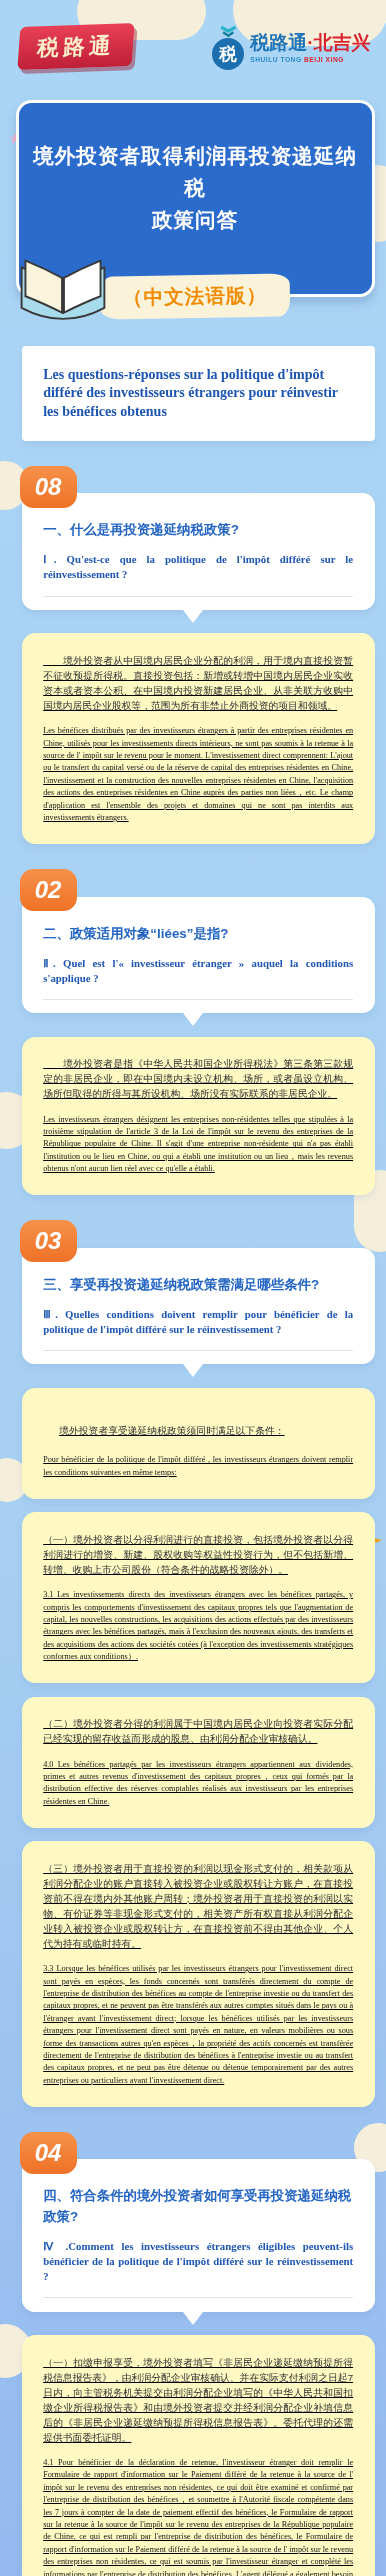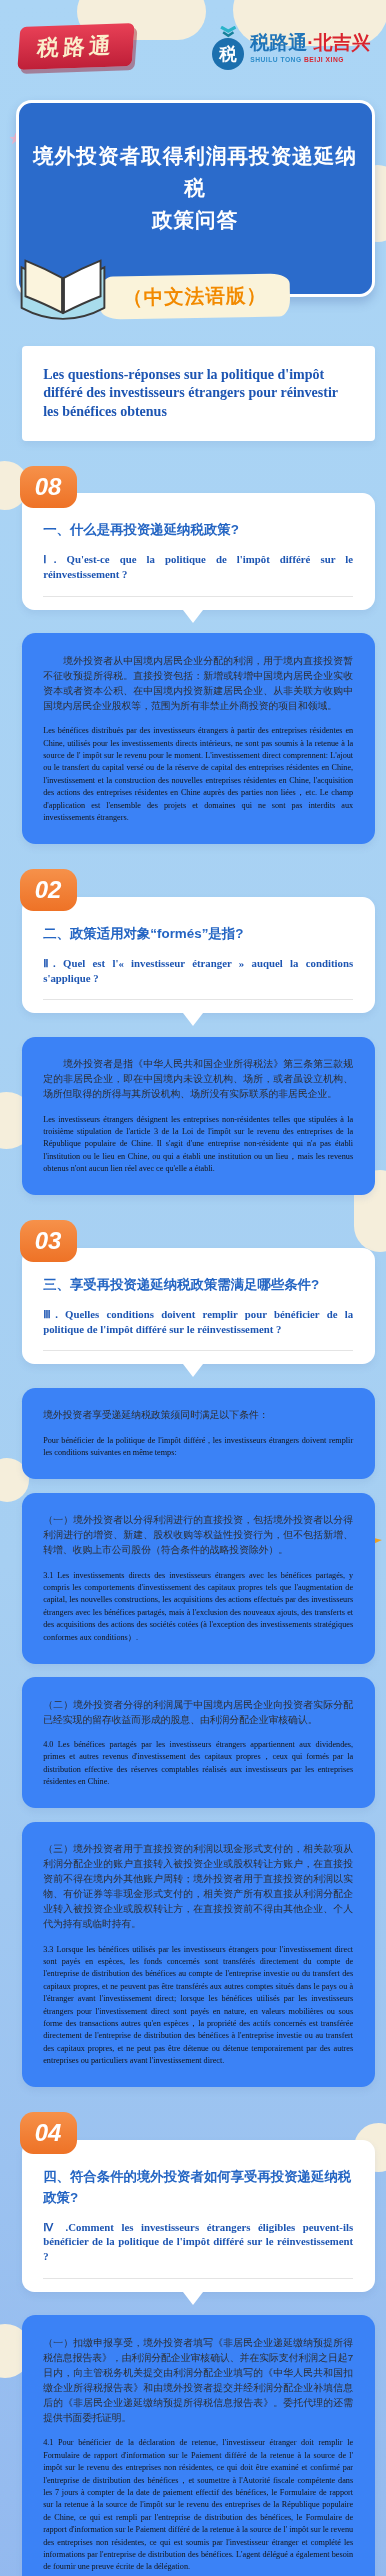--- a/index.html
+++ b/index.html
@@ -60,22 +60,22 @@
     margin:0 11.3px 0 21.6px;background:#fff;border-radius:12.4px;position:relative;z-index:2;
     padding:27px 21.6px 13.4px;box-shadow:0 3.1px 6.2px rgba(90,120,180,.12);
   }
   .q-zh{color:#2465c3;font-size:13.4px;font-weight:bold;line-height:1.55;}
   .q-fr{margin-top:11.3px;color:#1d55b2;font-family:"Liberation Serif",serif;font-weight:bold;
     font-size:10.8px;line-height:1.38;text-align:justify;}
   .q-div{margin-top:13.4px;border-top:1px solid #e4e4e4;}
   .tail{width:0;height:0;margin:0 auto;border-left:10.3px solid transparent;
     border-right:10.3px solid transparent;border-top:13.4px solid #fff;position:relative;z-index:3;}
   .acard{
-    margin:10.3px 11.3px 0 21.6px;background:#3b82f6;border-radius:13.4px;
-    padding:19.6px 21.6px;box-shadow:0 3.1px 6.2px rgba(90,120,180,.12);
+    margin:10.3px 11.3px 0 21.6px;background:#fef9c3;border-radius:13.4px;
+    padding:19.6px 21.6px;box-shadow:0 3.1px 6.2px rgba(90,120,180,.12);text-decoration:underline;
   }
   .acard + .acard{margin-top:13.4px;}
   .a-zh{font-size:9.8px;color:#2d2d2d;line-height:15px;text-align:justify;}
   .a-fr{margin-top:12.4px;font-family:"Liberation Serif",serif;font-size:8.2px;color:#141414;
     line-height:12.4px;text-align:justify;}
   .star{position:absolute;z-index:0;}
 </style>
 </head>
 <body>
 
@@ -161,21 +161,21 @@
     <p class="a-fr" style="margin-bottom:0;">Les bénéfices distribués par des investisseurs étrangers à partir des entreprises résidentes en Chine, utilisés pour les investissements directs intérieurs, ne sont pas soumis à la retenue à la source de l' impôt sur le revenu pour le moment. L'investissement direct comprennent: L'ajout ou le transfert du capital versé ou de la réserve de capital des entreprises résidentes en Chine, l'investissement et la construction des nouvelles entreprises résidentes en Chine, l'acquisition des actions des entreprises résidentes en Chine auprès des parties non liées，etc. Le champ d'application est l'ensemble des projets et domaines qui ne sont pas interdits aux investissements étrangers.</p>
   </div>
 </div>
   </section>
 
   <section class="section">
     <div class="badge">
       <span>02</span>
     </div>
     <div class="qcard">
-      <div class="q-zh">二、政策适用对象“formés”是指?</div>
+      <div class="q-zh">二、政策适用对象“liées”是指?</div>
       <div class="q-fr">Ⅱ. Quel est l'« investisseur étranger » auquel la conditions s'applique ?</div>
       <div class="q-div"></div>
     </div>
     <div class="tail"></div>
     <div class="answers">
   <div class="acard">
     <p class="a-zh" style="margin:0;">　　境外投资者是指《中华人民共和国企业所得税法》第三条第三款规定的非居民企业，即在中国境内未设立机构、场所，或者虽设立机构、场所但取得的所得与其所设机构、场所没有实际联系的非居民企业。</p>
     <p class="a-fr" style="margin-bottom:0;">Les investisseurs étrangers désignent les entreprises non-résidentes telles que stipulées à la troisième stipulation de l'article 3 de la Loi de l'impôt sur le revenu des entreprises de la République populaire de Chine. Il s'agit d'une entreprise non-résidente qui n'a pas établi l'institution ou le lieu en Chine, ou qui a établi une institution ou un lieu，mais les revenus obtenus n'ont aucun lien réel avec ce qu'elle a établi.</p>
   </div>
 </div>
@@ -186,21 +186,21 @@
       <span>03</span>
     </div>
     <div class="qcard">
       <div class="q-zh">三、享受再投资递延纳税政策需满足哪些条件?</div>
       <div class="q-fr">Ⅲ. Quelles conditions doivent remplir pour bénéficier de la politique de l'impôt différé sur le réinvestissement ?</div>
       <div class="q-div"></div>
     </div>
     <div class="tail"></div>
     <div class="answers">
   <div class="acard">
-    <p class="a-zh" style="margin:0;">境外投资者享受递延纳税政策须同时满足以下条件：</p>
+    <p class="a-zh" style="margin:16px;">境外投资者享受递延纳税政策须同时满足以下条件：</p>
     <p class="a-fr" style="margin-bottom:0;">Pour bénéficier de la politique de l'impôt différé , les investisseurs étrangers doivent remplir les conditions suivantes en même temps:</p>
   </div>
 
   <div class="acard">
     <p class="a-zh" style="margin:0;">（一）境外投资者以分得利润进行的直接投资，包括境外投资者以分得利润进行的增资、新建、股权收购等权益性投资行为，但不包括新增、转增、收购上市公司股份（符合条件的战略投资除外）。</p>
     <p class="a-fr" style="margin-bottom:0;">3.1 Les investissements directs des investisseurs étrangers avec les bénéfices partagés, y compris les comportements d'investissement des capitaux propres tels que l'augmentation de capital, les nouvelles constructions, les acquisitions des actions effectués par des investisseurs étrangers avec les bénéfices partagés, mais à l'exclusion des nouveaux ajouts, des transferts et des acquisitions des actions des sociétés cotées (à l'exception des investissements stratégiques conformes aux conditions）.</p>
   </div>
 
   <div class="acard">
     <p class="a-zh" style="margin:0;">（二）境外投资者分得的利润属于中国境内居民企业向投资者实际分配已经实现的留存收益而形成的股息、由利润分配企业审核确认。</p>

